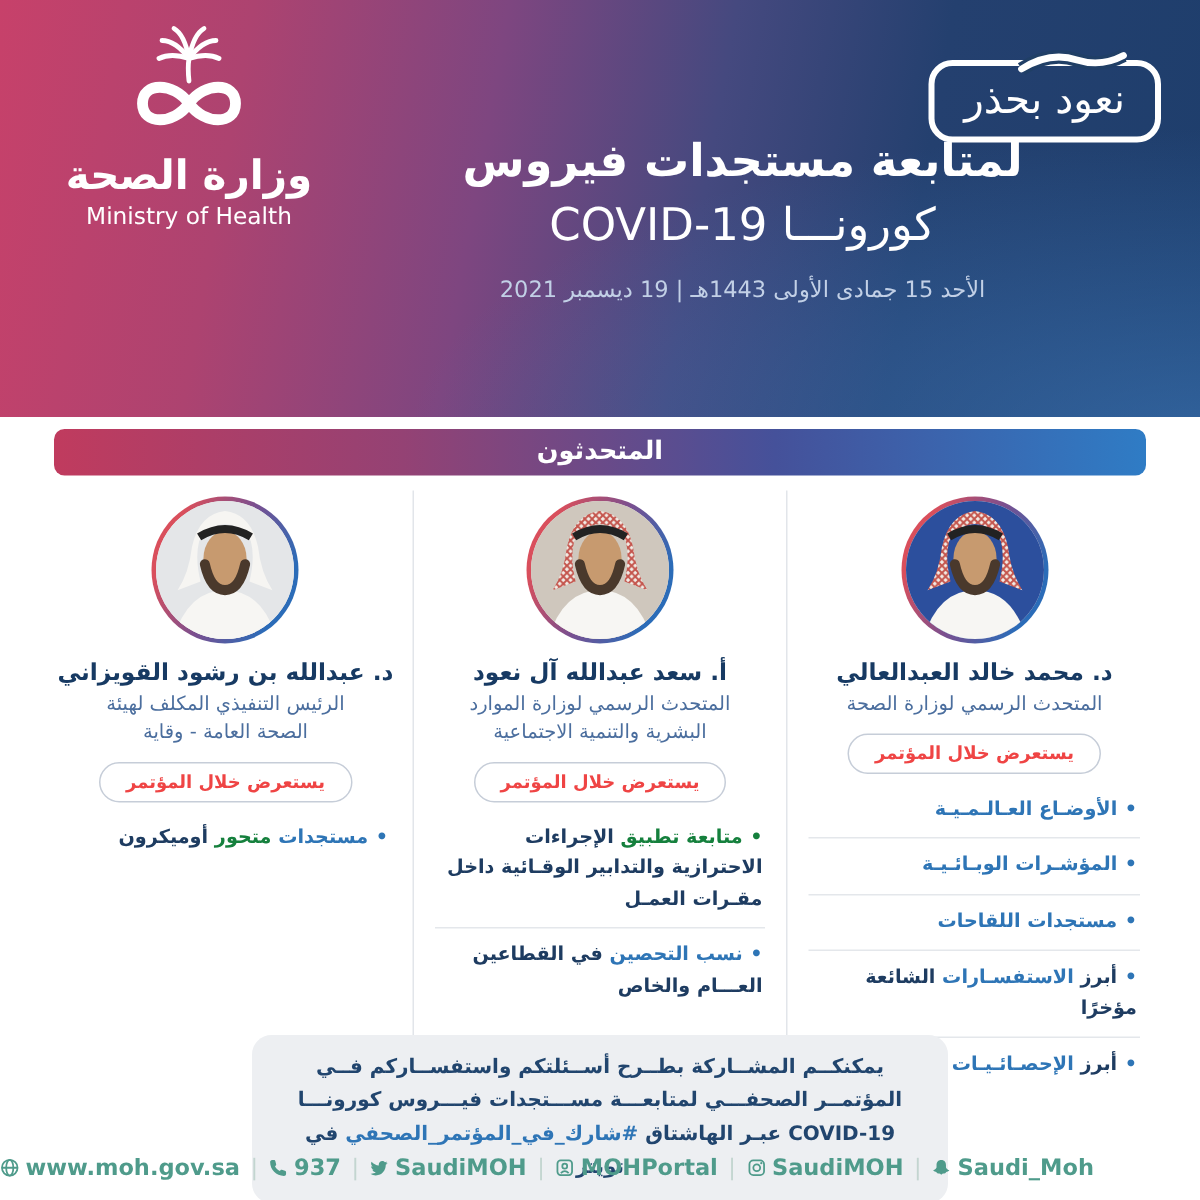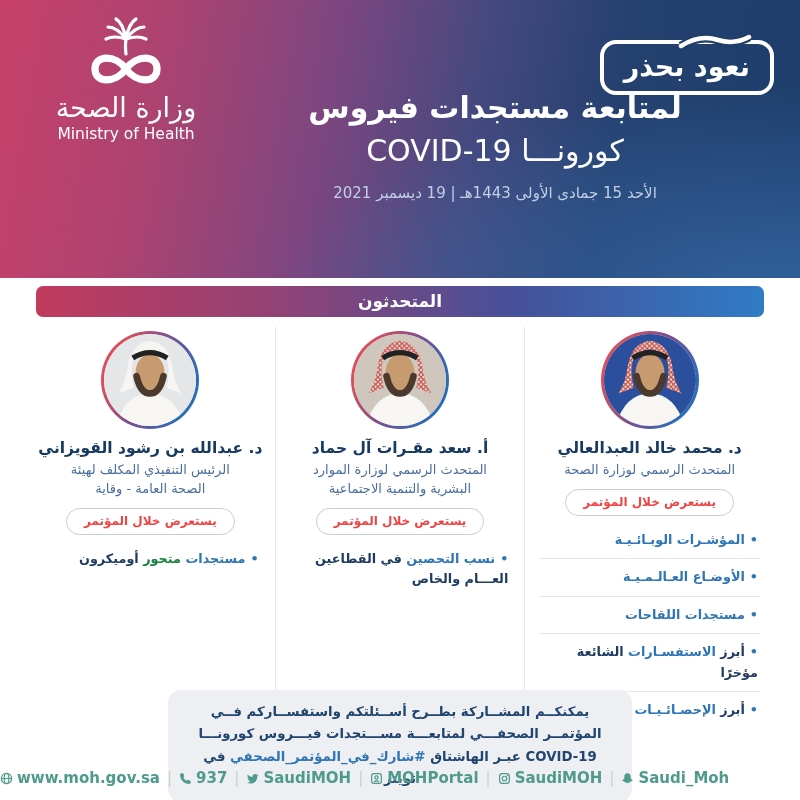--- a/index.html
+++ b/index.html
@@ -7,24 +7,24 @@
   .page{position:relative;width:800px;height:800px;overflow:hidden;background:#fff;
         font-family:"DejaVu Sans",sans-serif;}
   
   .header{position:relative;height:278px;
     background:
       radial-gradient(120% 135% at 100% 105%, rgba(64,128,196,.55) 0%, rgba(64,128,196,0) 55%),
       linear-gradient(100deg,#c7416a 0%,#ad4370 20%,#7e4680 40%,#45497f 58%,#24406f 75%,#1e3e6c 100%);}
   .logo{position:absolute;left:36px;top:14px;width:180px;text-align:center;color:#fff;}
   .logo-palm{display:block;margin:0 auto -10px;}
   .logo-inf{display:block;margin:0 auto;}
-  .logo-ar{font-size:27px;font-weight:normal;margin-top:0;}
+  .logo-ar{font-size:27px;font-weight:bold;margin-top:10px;}
   .logo-en{font-size:15.5px;margin-top:2px;}
   .badge{position:absolute;right:26px;top:40px;border:4px solid #fff;border-radius:16px;
-         padding:7px 20px 9px;color:#fff;font-size:27px;font-weight:bold;direction:rtl;}
+         padding:7px 20px 9px;color:#fff;font-size:27px;font-weight:normal;direction:rtl;}
   .badge-swoosh{position:absolute;top:-13px;right:18px;}
   .title-block{position:absolute;top:80px;left:220px;right:30px;text-align:center;direction:rtl;color:#fff;}
   .t1{font-size:20px;color:#f19cac;}
   .t2{font-size:30px;font-weight:bold;margin-top:10px;}
   .t3{font-size:30px;font-weight:normal;margin-top:8px;}
   .t-date{font-size:15px;color:#c2d0e6;margin-top:16px;}
   .t-time{font-size:15px;color:#c2d0e6;margin-top:6px;}
   
   .speakers-bar{margin:8px 36px 0;height:31px;line-height:31px;border-radius:7px;text-align:center;
     color:#fff;font-size:17px;font-weight:bold;
@@ -114,22 +114,22 @@
     <ellipse cx="48" cy="40" rx="15" ry="19" fill="#c79a6f"></ellipse>
     <path d="M34,44 Q38,62 48,62 Q58,62 62,44" stroke="#4a392c" stroke-width="7" fill="none" stroke-linecap="round"></path>
     <path d="M48,7 Q30,9 25,32 Q23,50 15,62 L31,56 Q27,40 30,28 Q36,17 48,16 Q60,17 66,28 Q69,40 65,56 L81,62 Q73,50 71,32 Q66,9 48,7 Z" fill="url(#hd0)"></path>
     <path d="M30,25 Q48,14 66,25" stroke="#222" stroke-width="5.5" fill="none"></path>
   </svg></div>
     </div>
     <div class="sp-name">د. محمد خالد العبدالعالي</div>
     <div class="sp-title">المتحدث الرسمي لوزارة الصحة</div>
     <div><span class="pill">يستعرض خلال المؤتمر</span></div>
     <ul class="bullets">
-      <li><span class="dot c-blue">•</span><span class="c-blue">المؤشـرات الوبـائـيـة</span></li>
-          <li><span class="dot c-blue">•</span><span class="c-blue">الأوضـاع العـالـمـيـة</span></li>
+      <li><span class="dot c-blue">•</span><span class="c-blue">الأوضـاع العـالـمـيـة</span></li>
+          <li><span class="dot c-blue">•</span><span class="c-blue">المؤشـرات الوبـائـيـة</span></li>
           <li><span class="dot c-blue">•</span><span class="c-blue">مستجدات اللقاحات</span></li>
           <li><span class="dot c-blue">•</span><span class="c-dark">أبرز </span><span class="c-blue">الاستفسـارات </span><span class="c-dark">الشائعة مؤخرًا</span></li>
           <li><span class="dot c-blue">•</span><span class="c-dark">أبرز </span><span class="c-blue">الإحصـائـيـات </span><span class="c-dark">الـصـحـيـــة</span></li>
     </ul>
       </div>
       <div class="col">
     <div class="avatar">
       <div class="avatar-in"><svg width="92" height="92" viewBox="0 0 96 96">
     <defs>
                 <pattern id="hd1" width="5" height="5" patternUnits="userSpaceOnUse">
@@ -138,24 +138,25 @@
                 </pattern>
               </defs>
     <rect width="96" height="96" fill="#cfc7bd"></rect>
     <path d="M12,96 Q22,62 48,62 Q74,62 84,96 Z" fill="#f7f6f3"></path>
     <ellipse cx="48" cy="40" rx="15" ry="19" fill="#c79a6f"></ellipse>
     <path d="M34,44 Q38,62 48,62 Q58,62 62,44" stroke="#4a392c" stroke-width="7" fill="none" stroke-linecap="round"></path>
     <path d="M48,7 Q30,9 25,32 Q23,50 15,62 L31,56 Q27,40 30,28 Q36,17 48,16 Q60,17 66,28 Q69,40 65,56 L81,62 Q73,50 71,32 Q66,9 48,7 Z" fill="url(#hd1)"></path>
     <path d="M30,25 Q48,14 66,25" stroke="#222" stroke-width="5.5" fill="none"></path>
   </svg></div>
     </div>
-    <div class="sp-name">أ. سعد مقـرات آل حماد</div>
+    <div class="sp-name">أ. سعد عبدالله آل نعود</div>
     <div class="sp-title">المتحدث الرسمي لوزارة الموارد<br>البشرية والتنمية الاجتماعية</div>
     <div><span class="pill">يستعرض خلال المؤتمر</span></div>
     <ul class="bullets">
+      <li><span class="dot c-pink">•</span><span class="c-pink">متابعة تطبيق </span><span class="c-dark">الإجراءات الاحترازية والتدابير الوقـائية داخل مقـرات العمـل</span></li>
           <li><span class="dot c-blue">•</span><span class="c-blue">نسب التحصين </span><span class="c-dark">في القطاعين العـــام والخاص</span></li>
     </ul>
       </div>
       <div class="col">
     <div class="avatar">
       <div class="avatar-in"><svg width="92" height="92" viewBox="0 0 96 96">
 
     <rect width="96" height="96" fill="#e4e6e8"></rect>
     <path d="M12,96 Q22,62 48,62 Q74,62 84,96 Z" fill="#f7f6f3"></path>
     <ellipse cx="48" cy="40" rx="15" ry="19" fill="#c79a6f"></ellipse>

